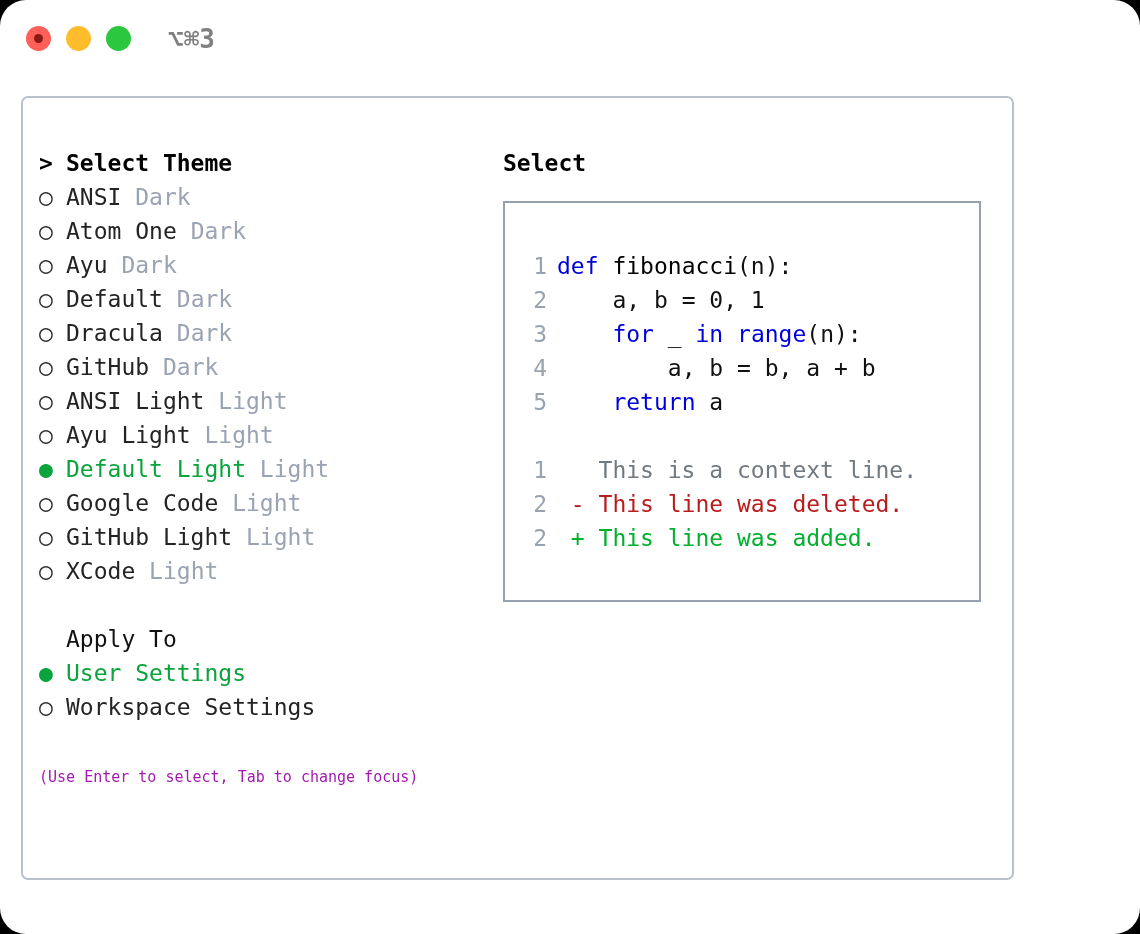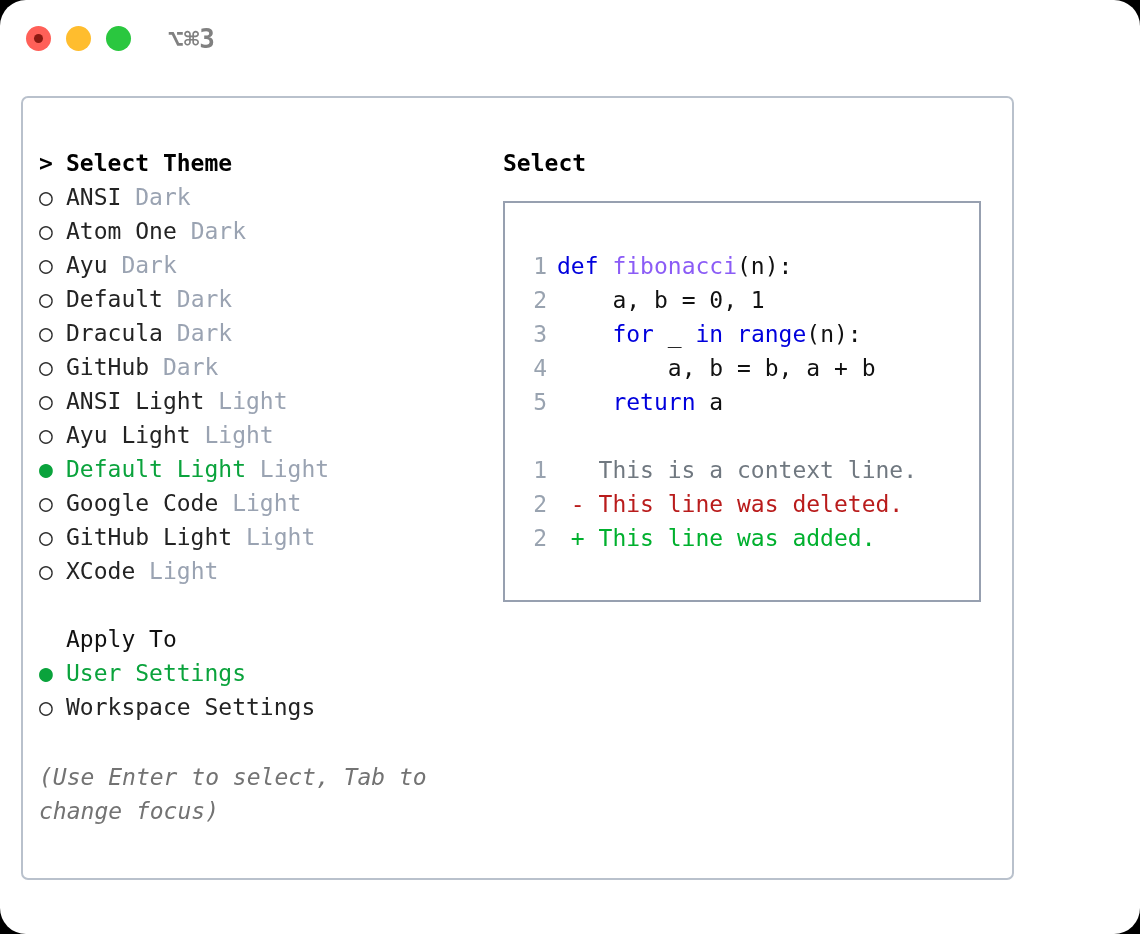--- a/index.html
+++ b/index.html
@@ -116,24 +116,23 @@
     color: #111111;
   }
 
   .spacer-row { height: 34px; }
 
   #hint {
     position: absolute;
     left: 16px;
     top: 662px;
     width: 410px;
-    font-size: 23px;
-    line-height: 34px;
-    color: #737373;
-    font-style: italic;
+    font-size: 15px;
+    line-height: 34px;
+    color: #a21caf;
   }
 
   
   #right-col {
     position: absolute;
     left: 480px;
     top: 48px;
     width: 490px;
   }
   #preview-title {
@@ -160,21 +159,21 @@
     color: #111111;
   }
   .lno {
     display: inline-block;
     width: 24px;
     text-align: right;
     color: #99a3b0;
     margin-right: 10px;
   }
   .kw  { color: #0000dd; }
-  .fn  { color: #8b5cf6; }
+  .fn  { color: #000000; }
   .pl  { color: #111111; }
   .diff-gap { height: 34px; }
   .diff-ctx { color: #707880; }
   .diff-del { color: #b91c1c; margin-top: 16px; }
   .diff-add { color: #00b02e; }
 </style>
 </head>
 <body>
 
 <div id="window">

